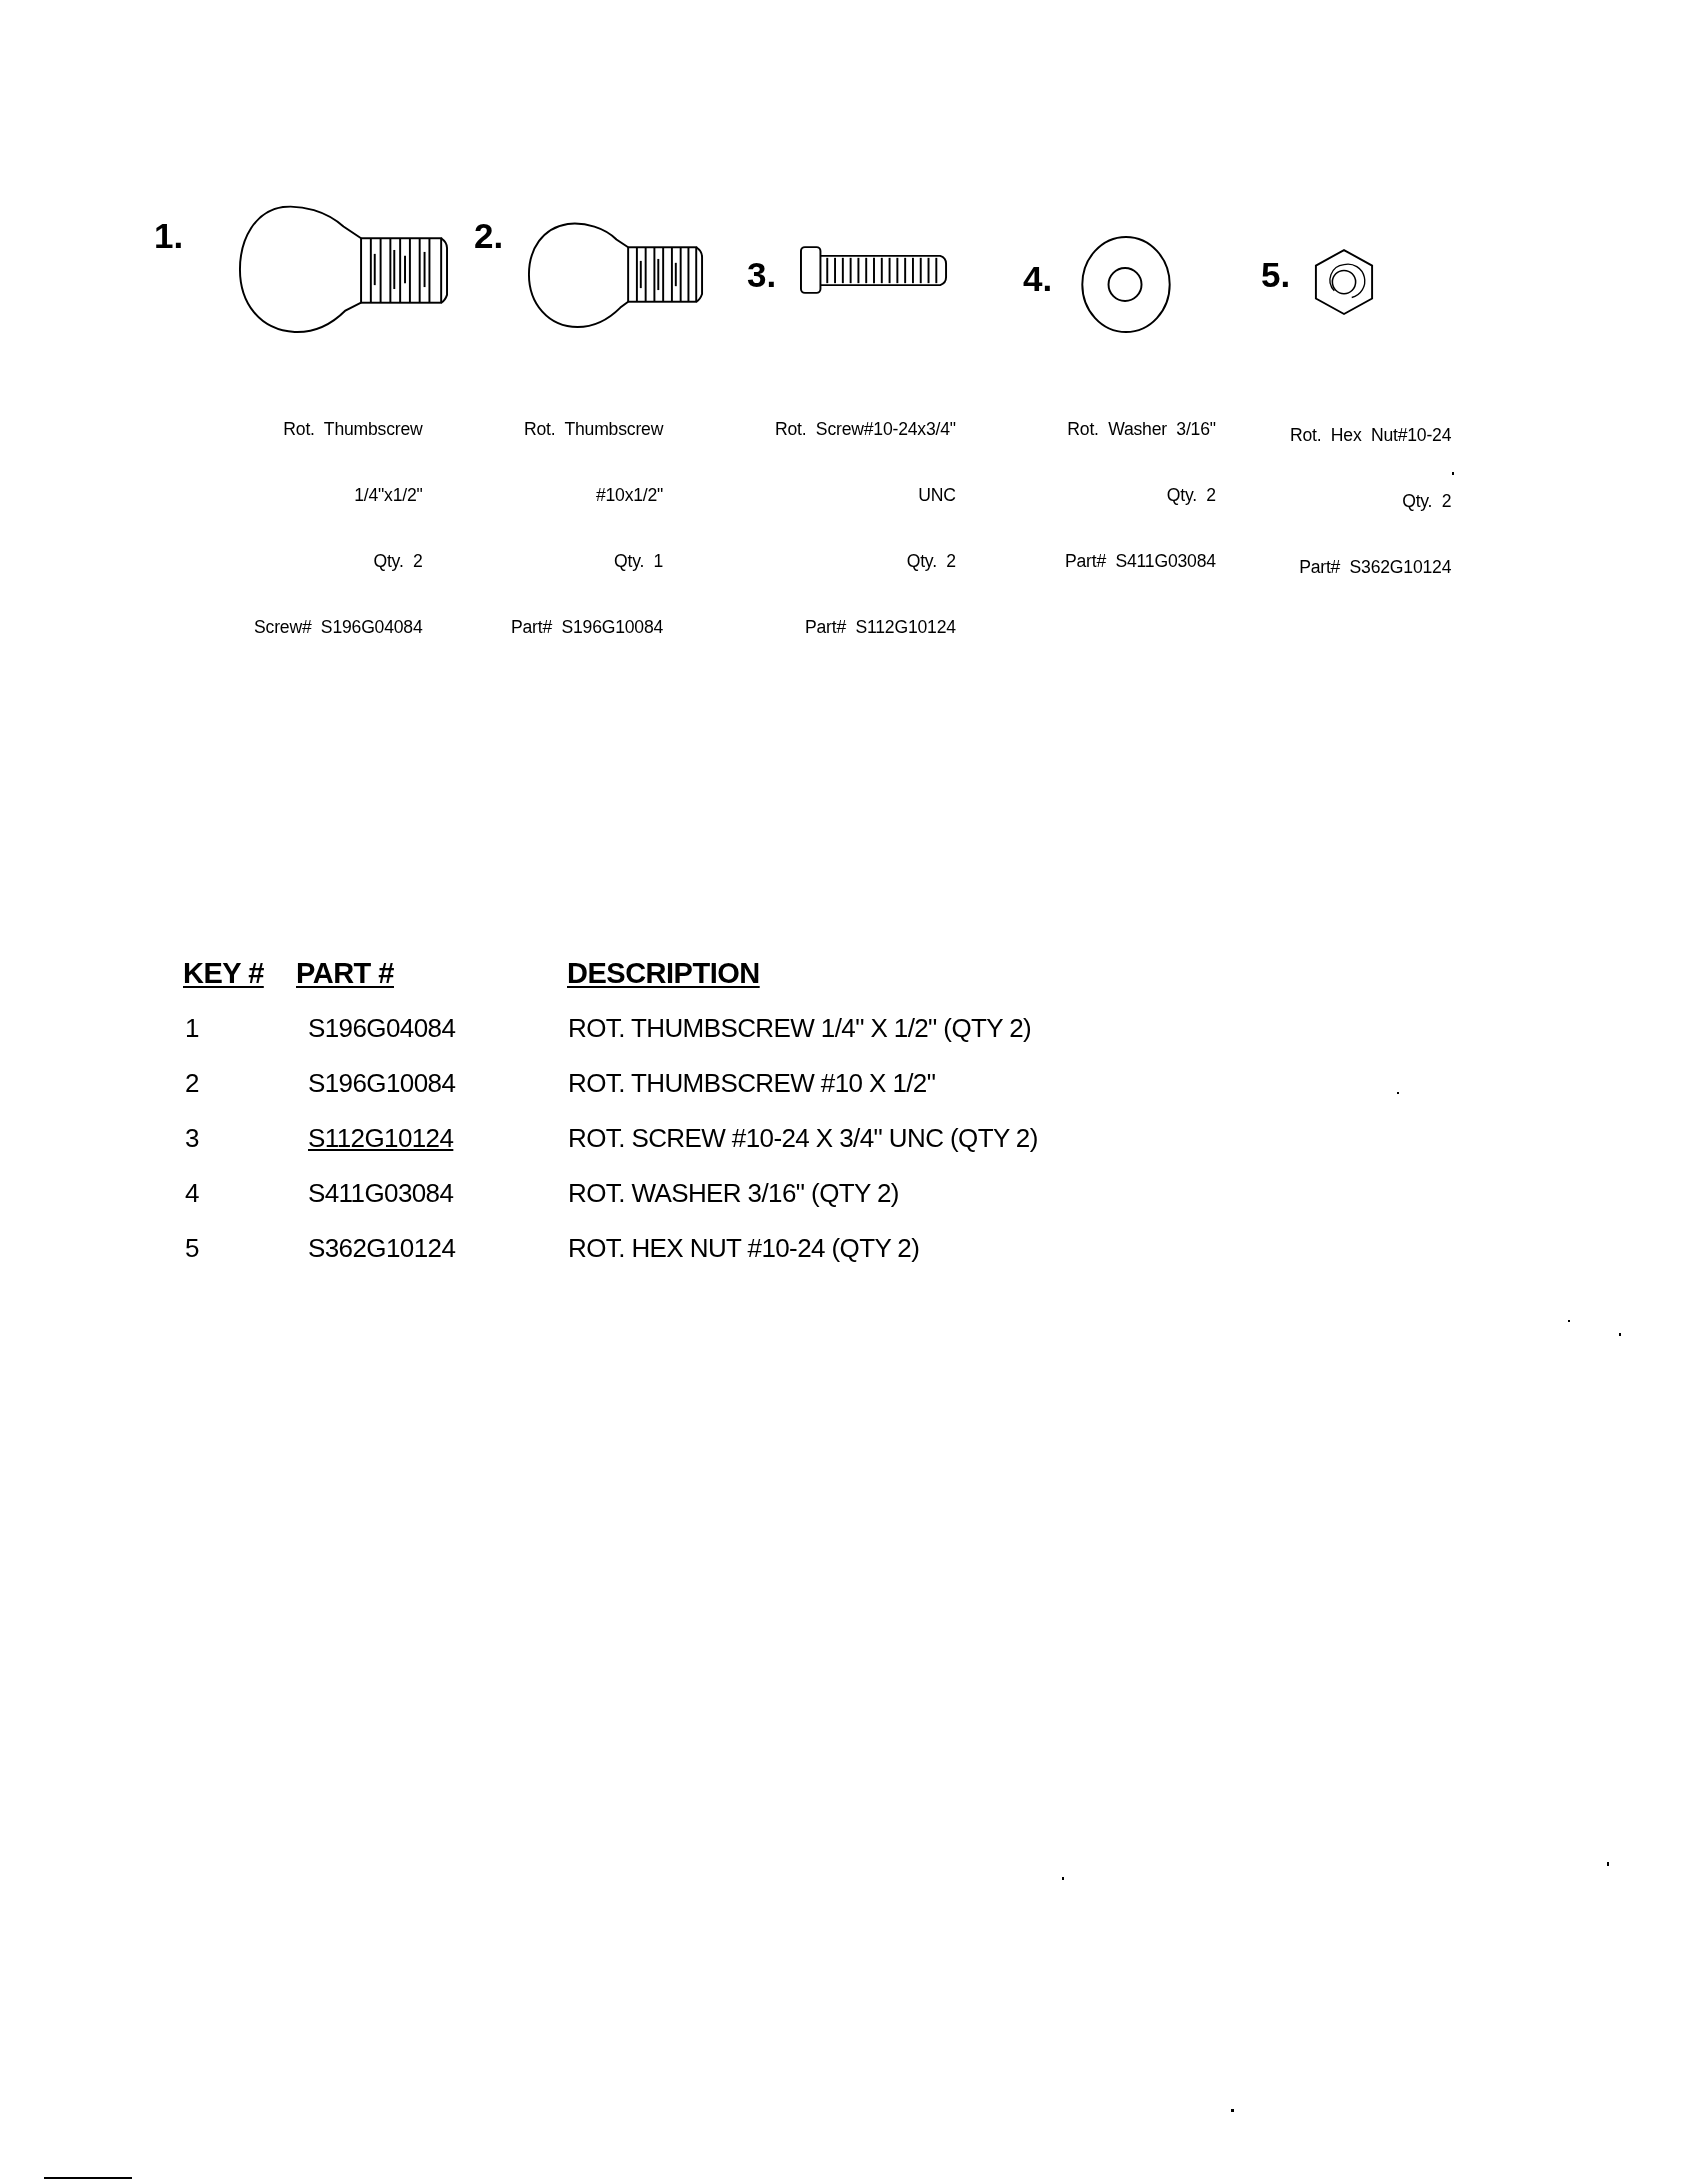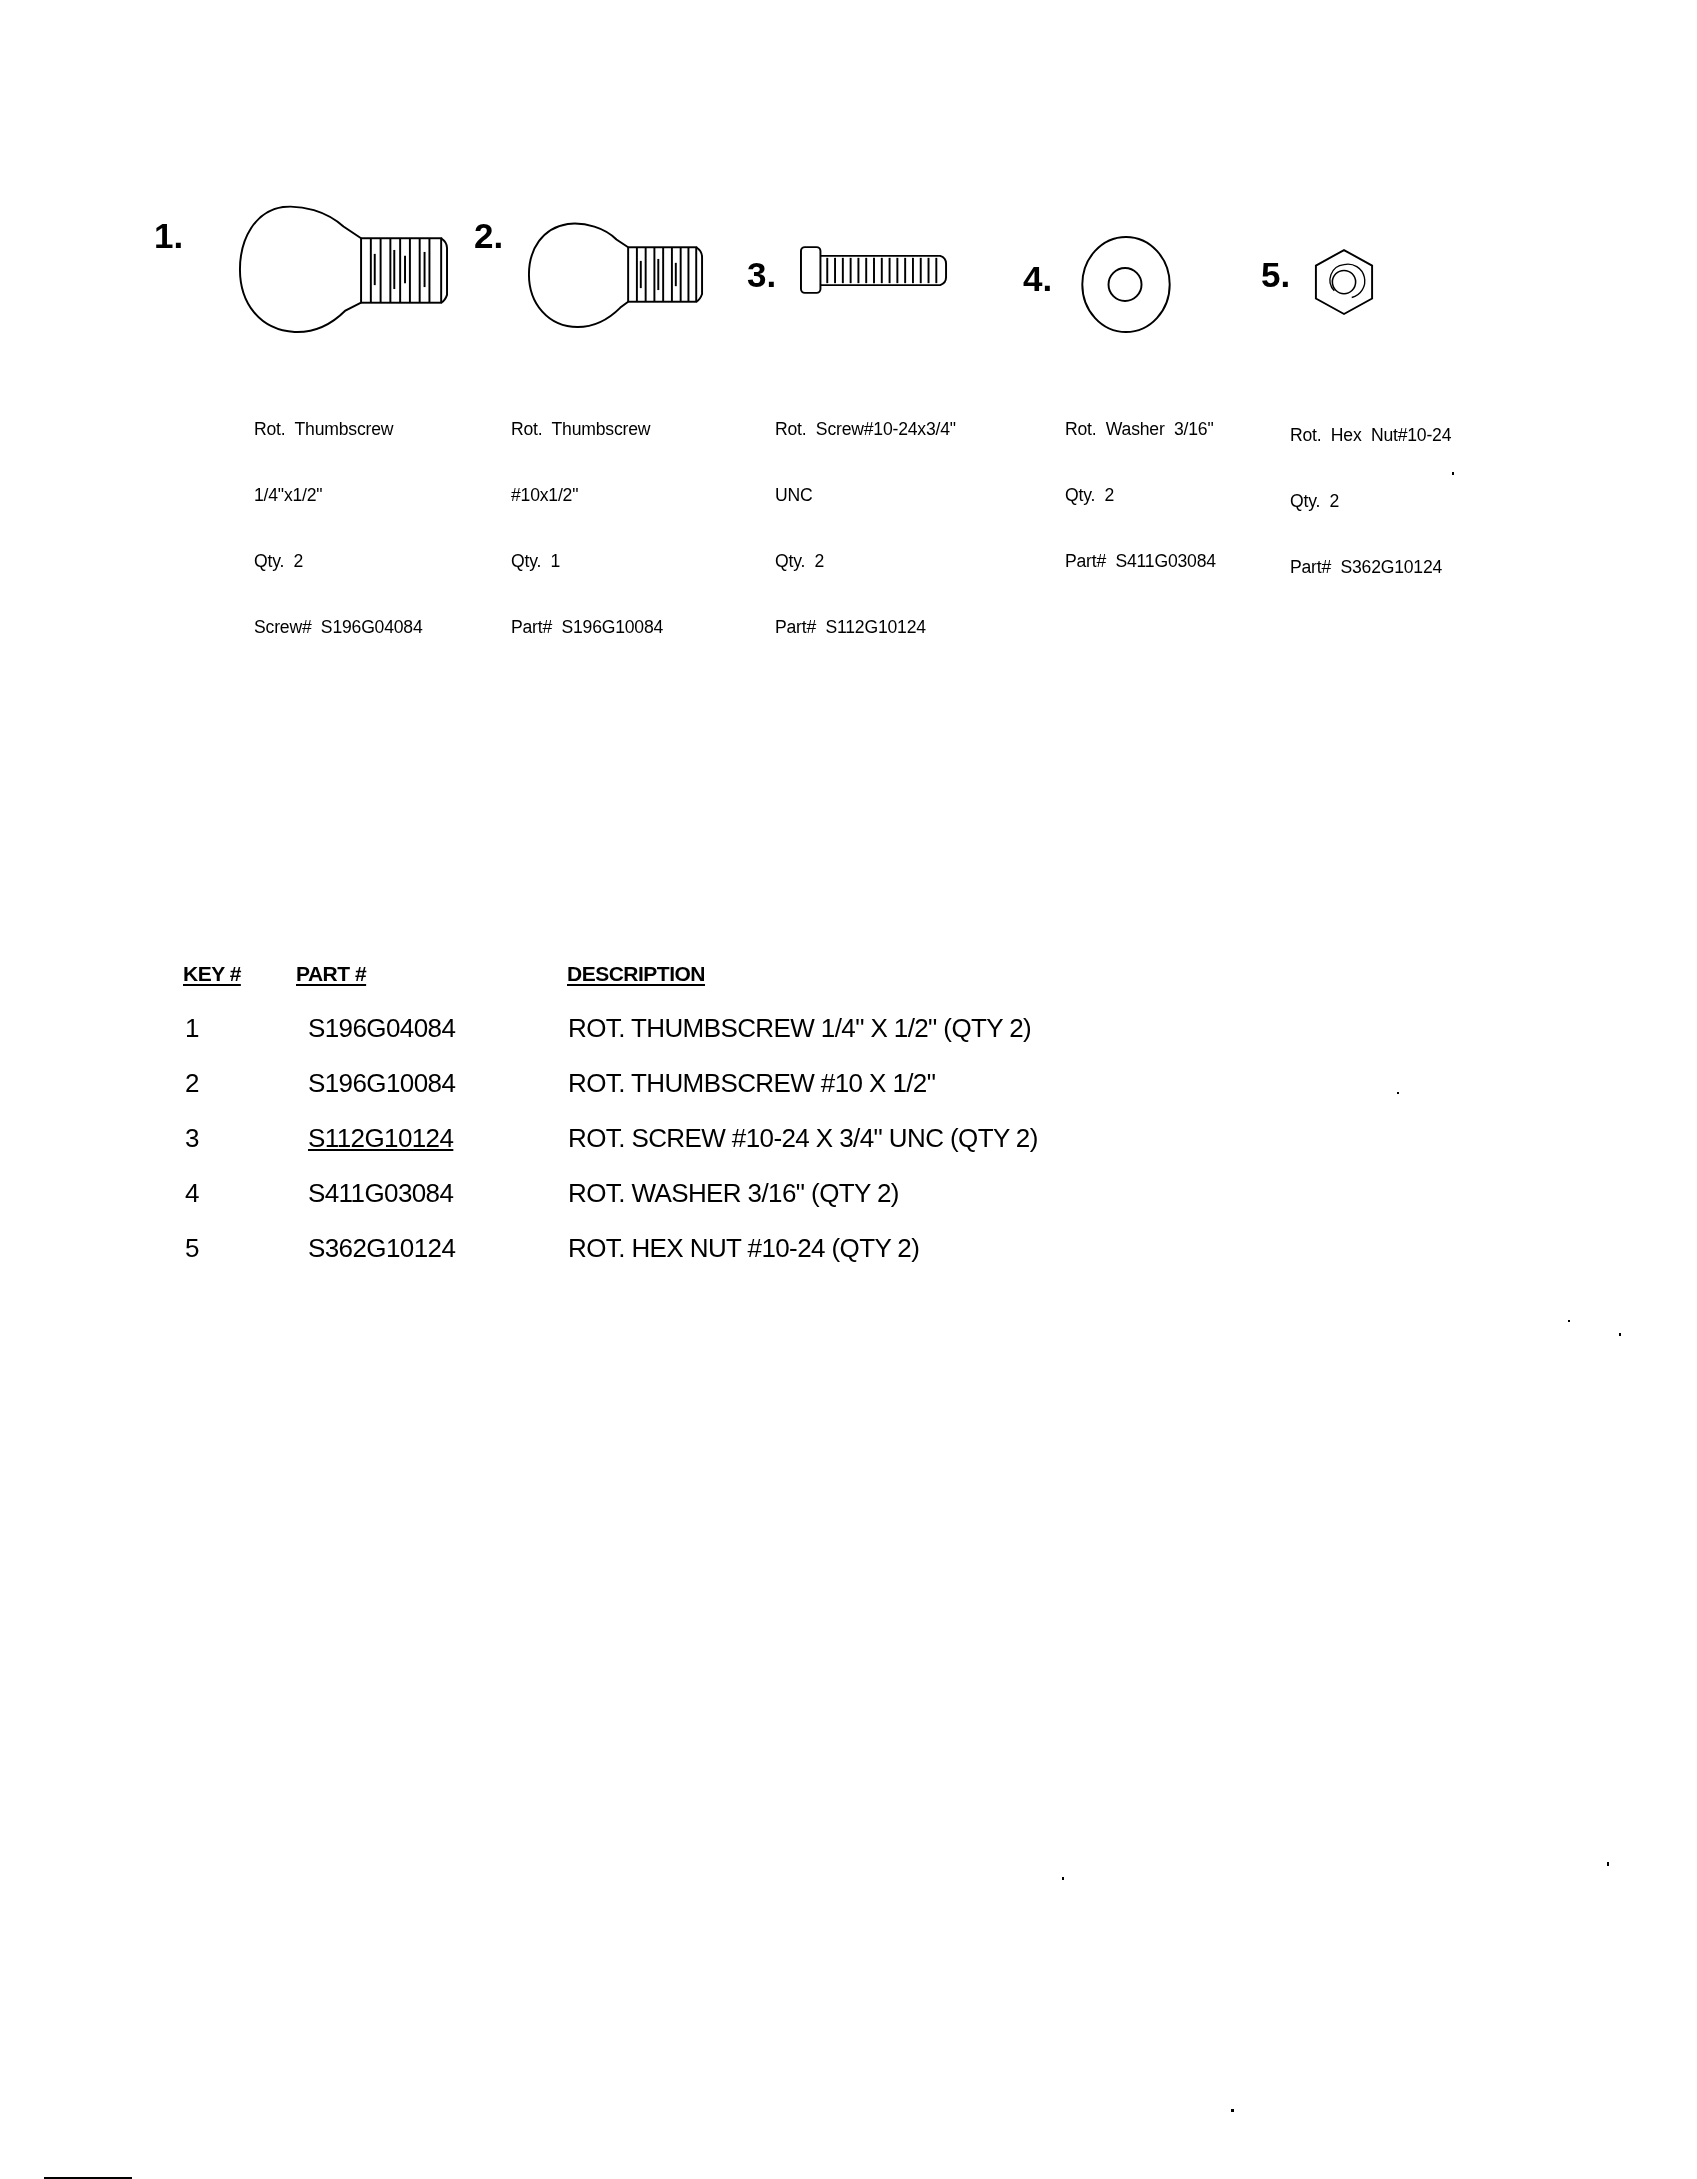--- a/index.html
+++ b/index.html
@@ -10,25 +10,25 @@
     .abs { position: absolute; }
     .item-num {
       font-family: "Liberation Sans", sans-serif;
       font-weight: bold; font-size: 35px; line-height: 35px;
     }
     .part-label {
       font-family: "Liberation Sans", sans-serif;
       font-size: 17.6px; line-height: 22px; white-space: pre;
       letter-spacing: -0.2px;
     }
-    .part-label div { height: 22px; }
+    .part-label div { height: 22px; text-align: right; }
     svg.icon { position: absolute; overflow: visible; }
     svg.icon * { fill: none; stroke: #000; stroke-width: 2; }
     .tbl-h {
-      position: absolute; font-weight: bold; font-size: 21px; line-height: 29px;
+      position: absolute; font-weight: bold; font-size: 29px; line-height: 29px;
       text-decoration: underline; text-underline-offset: 2.9px; text-decoration-thickness: 2px;
       letter-spacing: -0.5px;
     }
     .tbl-c {
       position: absolute; font-size: 26px; line-height: 27px; white-space: pre;
       letter-spacing: -0.6px;
     }
     .speck { position: absolute; background: #000; }
   </style>
 </head>

